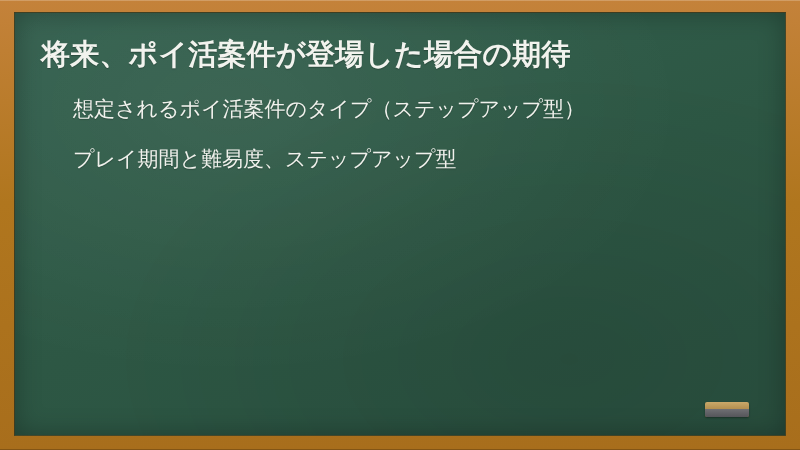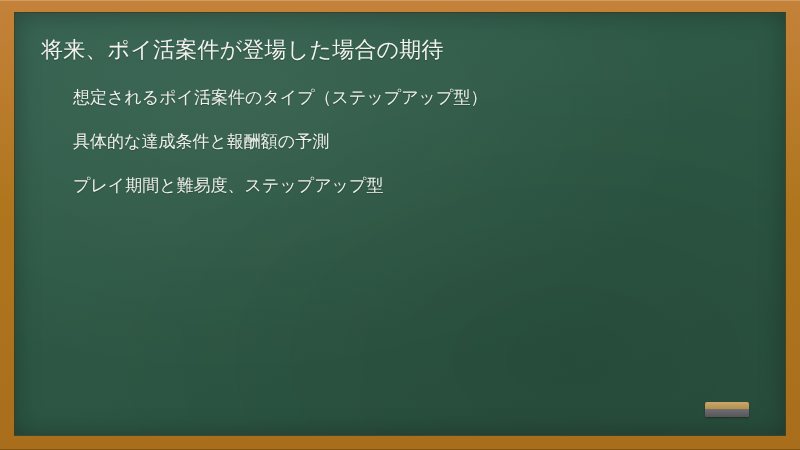--- a/index.html
+++ b/index.html
@@ -38,39 +38,39 @@
   .board-pad {
     position: absolute;
     inset: 0;
     padding: 22px 44px 24px 26px;
     box-sizing: border-box;
     display: flex;
     flex-direction: column;
   }
   .slide-title {
     color: #f2f3ee;
-    font-size: 22px;
+    font-size: 29px;
     line-height: 1.32;
-    font-weight: 400;
+    font-weight: 700;
     letter-spacing: 0.2px;
     margin: 0 0 8px 0;
     max-width: 660px;
     text-shadow: 0 1px 1px rgba(0,0,0,0.25);
   }
   .bullets {
     margin: 14px 0 0 0;
     padding: 0;
     list-style: none;
     display: flex;
     flex-direction: column;
     gap: 20px;
   }
   .bullet {
     color: #f0f1ec;
-    font-size: 17px;
+    font-size: 21px;
     line-height: 1.42;
     font-weight: 400;
     padding-left: 32px;
     max-width: 640px;
     text-shadow: 0 1px 1px rgba(0,0,0,0.22);
     font-family: Liberation Serif, serif;
   }
   .eraser {
     position: absolute;
     right: 36px;
@@ -101,19 +101,18 @@
 </head>
 <body>
 
 <div class="slide">
   <div class="frame-highlight"></div>
   <div class="frame-inner">
     <div class="board-pad">
       <h1 class="slide-title">将来、ポイ活案件が登場した場合の期待</h1>
       <ul class="bullets">
         <li class="bullet">想定されるポイ活案件のタイプ（ステップアップ型）</li>
-        <li class="bullet">具体的な達成条件と報酬額の予測</li>
         <li class="bullet">プレイ期間と難易度、ステップアップ型</li>
       </ul>
     </div>
     <div class="eraser"></div>
   </div>
 </div>
 
 </body></html>

